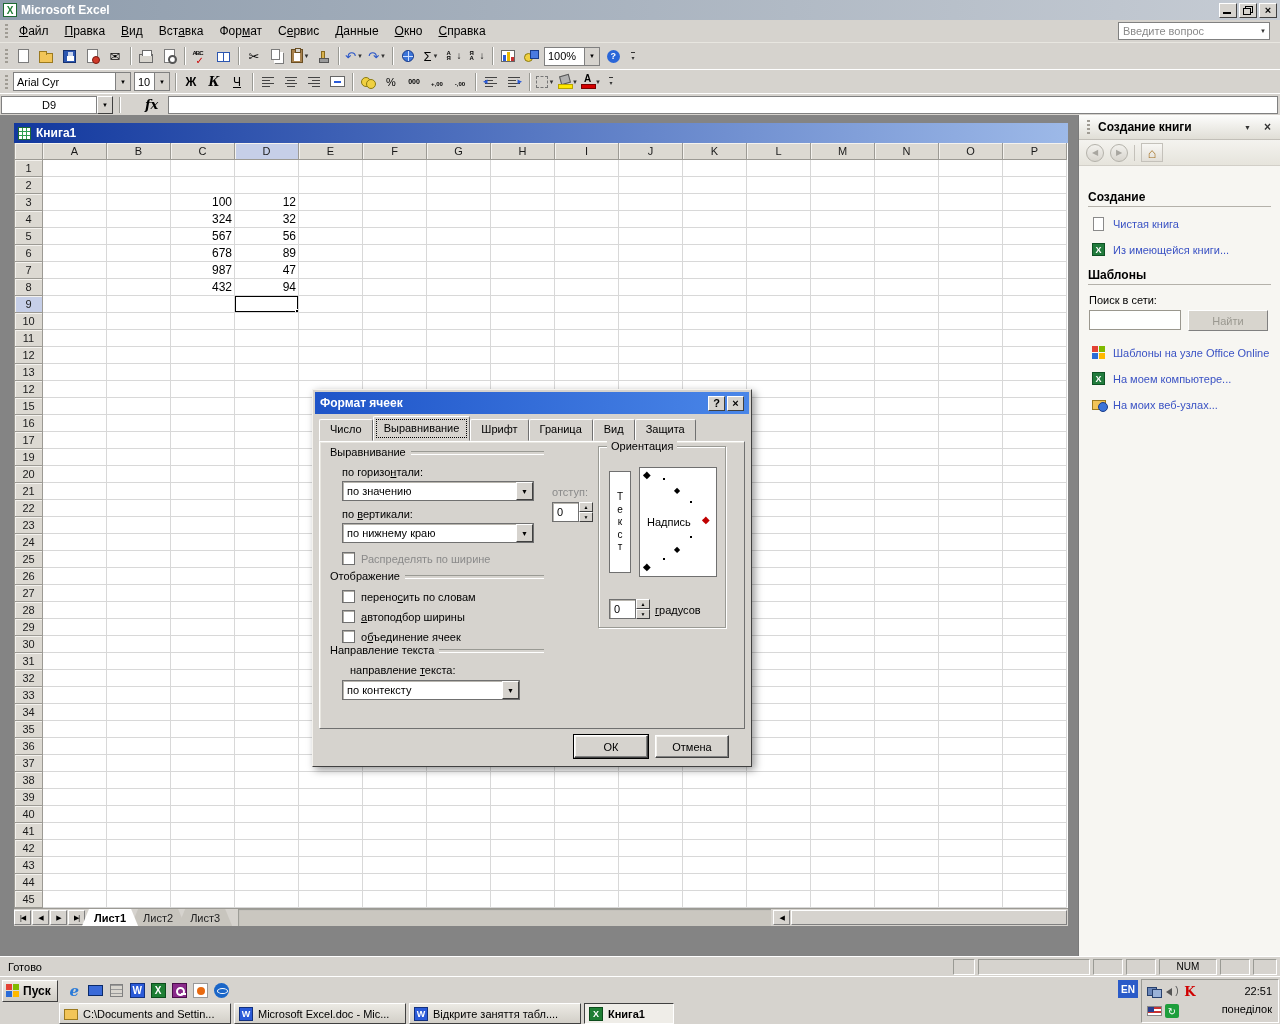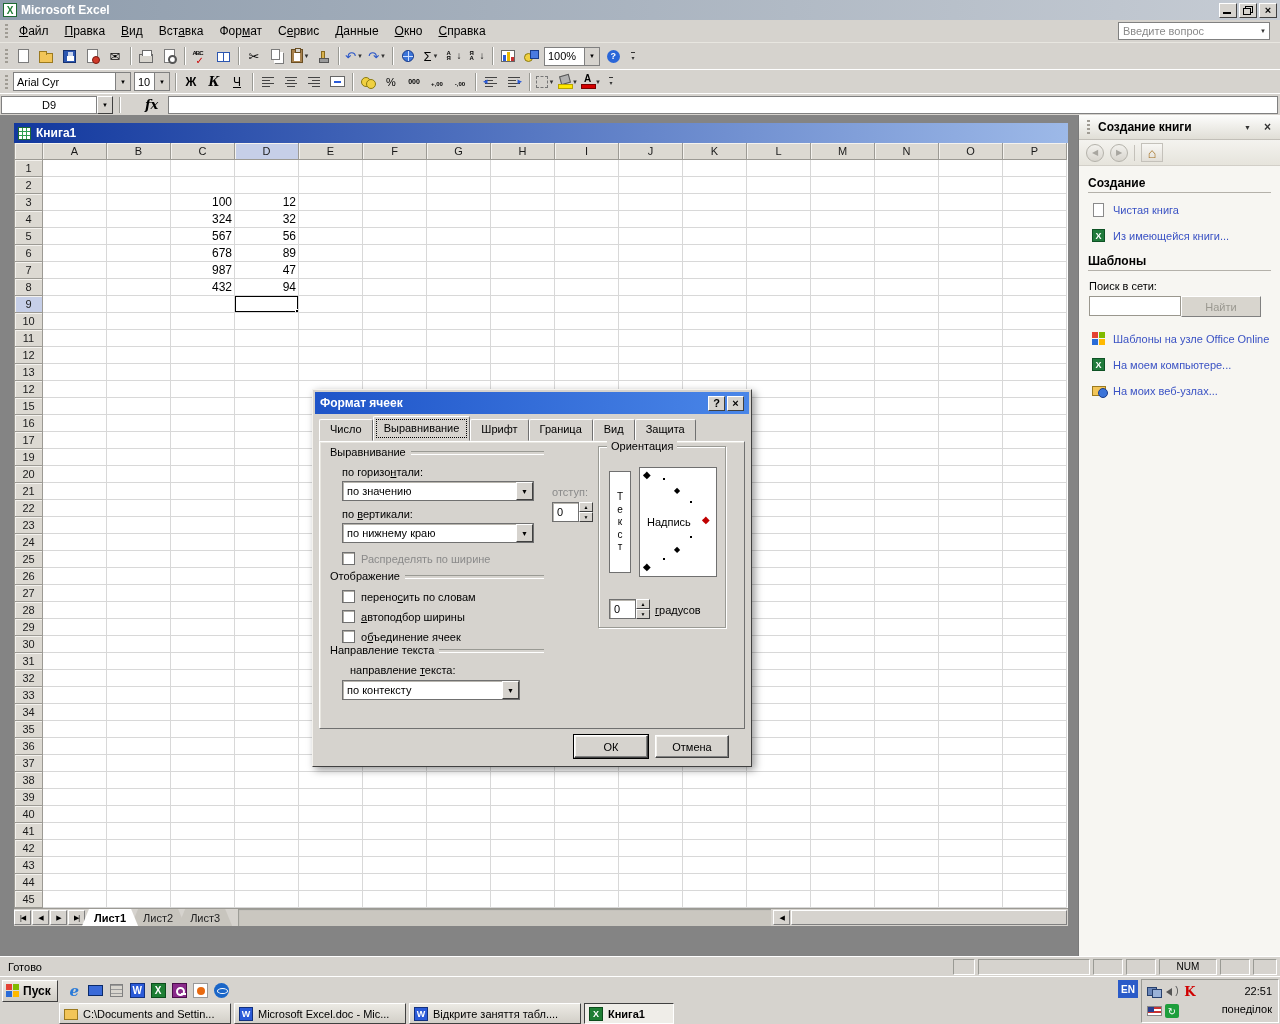--- a/index.html
+++ b/index.html
@@ -142,25 +142,25 @@
 .tp-head{height:25px;display:flex;align-items:center;gap:5px;background:linear-gradient(#fdfdfc,#e0ded6);border-bottom:1px solid #c2bfb8;padding:0 5px;flex:none}
 .tp-title{font-weight:bold;font-size:12px}
 .tp-hbtn{width:15px;height:15px;display:flex;align-items:center;justify-content:center;color:#333}
 .tp-hbtn.first{margin-left:auto}
 .tp-nav{height:26px;display:flex;align-items:center;gap:6px;padding:0 7px;background:linear-gradient(#f4f3ef,#e6e4dc);border-bottom:1px solid #d2cfc8;flex:none}
 .nava{width:18px;height:18px;border-radius:50%;border:1px solid #b4b2aa;background:linear-gradient(#f2f1ed,#d8d5ce);color:#a8a6a0;font-size:8px;display:flex;align-items:center;justify-content:center}
 .navsep{width:1px;height:16px;background:#c4c1ba}
 .navhome{width:22px;height:19px;display:flex;align-items:center;justify-content:center;font-size:14px;color:#a06a18;background:linear-gradient(#f8f7f4,#e2dfd8);border:1px solid #c4c1ba}
 .tp-body{flex:1;padding:10px 9px 0 9px;font-size:11px}
 .tp-h{font-weight:bold;font-size:12px;margin:8px 0 2px}
-.tp-h:first-child{margin-top:0}
+.tp-h:first-child{margin-top:14px}
 .tp-rule{height:1px;background:#b4b1aa;margin-bottom:9px}
 .tp-item{display:flex;align-items:center;gap:7px;margin:0 0 11px 3px;color:var(--link)}
 .tp-slabel{margin:2px 0 4px 1px;color:#000}
-.tp-srow{display:flex;gap:0;margin:0 0 14px 1px}
+.tp-srow{display:flex;gap:7px;margin:0 0 14px 1px}
 .tp-input{width:92px;height:20px;background:#fff;border:1px solid #9a978e}
 .tp-btn{width:80px;height:21px;background:#d8d5ce;border:1px solid;border-color:#fff #808080 #808080 #fff;color:#9a9890;font-size:11px;display:flex;align-items:center;justify-content:center}
 .ic{width:15px;height:15px;flex:none;position:relative;display:flex;align-items:center;justify-content:center}
 .ic-blank{width:11px;height:14px;background:#fff;border:1px solid #8a8a8a}
 .ic-xl{width:13px;height:13px;background:#217b3c;color:#fff;font-size:9px;font-weight:bold;display:flex;align-items:center;justify-content:center;border:1px solid #0e5224}
 .ic-online{width:13px;height:13px;display:grid;grid-template:1fr 1fr/1fr 1fr;gap:1px}
 .ic-online i{background:#e34234}.ic-online i:nth-child(2){background:#7fba00}.ic-online i:nth-child(3){background:#2a6cd8}.ic-online i:nth-child(4){background:#ffb900}
 .ic-web{width:14px;height:10px;background:#f2c558;border:1px solid #9c7a1e;position:relative}
 .ic-web::after{content:"";position:absolute;right:-3px;bottom:-3px;width:8px;height:8px;border-radius:50%;background:#3c74d8;border:1px solid #1a3c8a}
 

